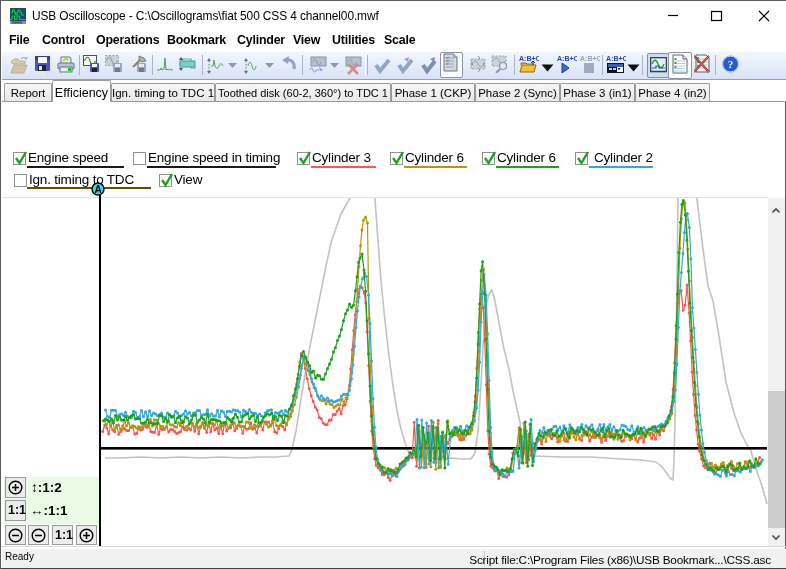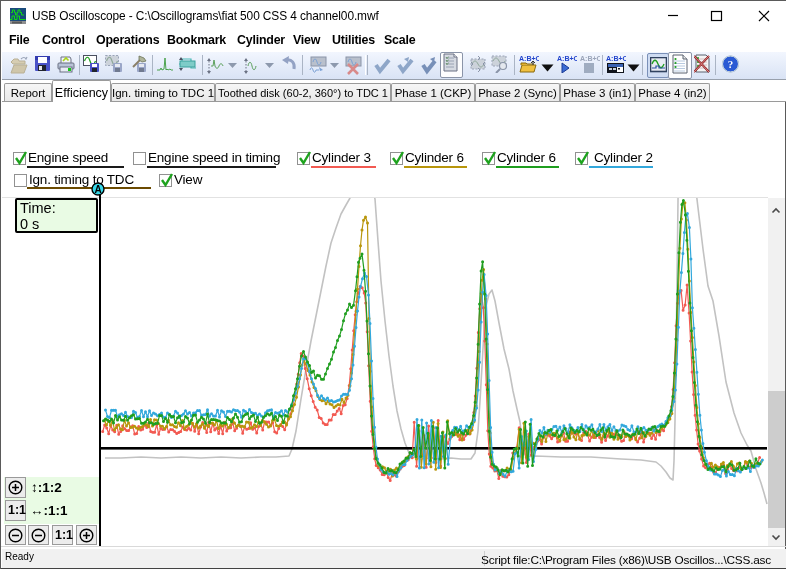--- a/index.html
+++ b/index.html
@@ -311,21 +311,20 @@
       <polyline points="101.7,430.5 103.7,423.9 105.7,426.9 107.7,432.7 109.7,424.4 111.7,429.0 113.7,430.8 115.7,424.3 117.7,433.2 119.7,430.6 121.7,424.7 123.7,427.8 125.7,429.6 127.7,429.4 129.7,426.0 131.7,424.8 133.7,433.1 135.7,432.5 137.7,425.6 139.7,429.0 141.7,428.3 143.7,423.9 145.7,426.5 147.7,421.9 149.7,430.6 151.7,431.2 153.7,431.2 155.7,423.7 157.7,433.3 159.7,427.3 161.7,428.6 163.7,428.3 165.7,425.7 167.7,431.1 169.7,428.5 171.7,428.7 173.7,430.6 175.7,432.5 177.7,431.5 179.7,430.4 181.7,426.1 183.7,428.4 185.7,429.0 187.7,427.3 189.7,429.1 191.7,422.5 193.7,430.3 195.7,423.5 197.7,432.7 199.7,426.0 201.7,421.6 203.7,426.1 205.7,431.4 207.7,421.2 209.7,430.8 211.7,422.5 213.7,429.0 215.7,427.1 217.7,432.5 219.7,425.0 221.7,432.7 223.7,421.3 225.7,430.0 227.7,427.1 229.7,426.8 231.7,422.0 233.7,429.7 235.7,427.2 237.7,423.9 239.7,425.1 241.7,432.2 243.7,425.8 245.7,428.3 247.7,427.6 249.7,421.8 251.7,428.2 253.7,426.7 255.7,432.1 257.7,425.4 259.7,423.0 261.7,428.9 263.7,420.8 265.7,421.1 267.7,420.9 269.7,424.4 271.7,421.7 273.7,430.7 275.7,431.9 277.7,427.6 279.7,423.5 281.7,425.4 283.7,428.8 285.7,422.7 287.7,417.3 289.7,412.9 291.7,404.4 293.7,394.0 295.7,383.1 297.2,373.3 298.7,361.7 300.2,352.5 302.2,355.1 304.2,367.6 306.2,377.7 308.2,387.7 310.2,394.8 312.2,400.6 314.2,406.3 316.2,409.0 318.2,416.4 320.2,417.6 322.2,422.1 324.2,423.6 326.2,423.5 328.2,419.0 330.2,419.1 332.2,413.5 334.2,413.5 336.2,410.1 338.2,407.5 340.2,412.7 342.2,404.5 344.2,403.7 346.2,397.4 348.2,384.5 349.7,367.8 351.2,349.0 352.7,329.7 354.2,313.7 355.7,300.8 357.2,292.3 359.2,285.5 361.2,286.7 363.2,292.0 364.7,301.9 366.2,330.7 367.7,364.7 369.2,400.2 370.7,430.3 372.2,445.8 373.7,457.8 375.2,464.5 377.2,466.7 379.2,468.9 381.2,473.6 383.2,473.8 385.2,470.1 387.2,476.4 389.2,479.6 391.2,472.5 393.2,473.8 395.2,475.1 397.2,470.7 399.2,467.9 401.2,465.4 403.2,464.6 405.2,457.4 407.2,458.8 409.2,452.4 411.2,456.8 413.2,421.2 415.6,465.2 418.0,430.1 420.4,454.1 422.8,434.5 425.2,466.2 427.6,424.9 430.0,456.6 432.4,427.1 434.8,461.4 437.2,419.4 439.6,464.9 442.0,437.3 444.4,435.3 446.8,442.6 448.8,438.2 450.8,435.4 452.8,430.4 454.8,433.5 456.8,432.3 458.8,438.8 460.8,431.8 462.8,438.6 464.8,434.3 466.8,429.5 468.8,433.1 470.8,423.9 472.8,411.5 474.3,394.9 475.8,367.3 477.3,331.5 478.8,307.7 480.3,292.4 482.3,306.7 483.8,340.0 485.3,383.7 486.8,429.8 488.3,453.1 489.8,465.3 491.8,466.9 493.8,469.9 495.8,469.4 497.8,477.4 499.8,469.8 501.8,475.3 503.8,475.7 505.8,475.9 507.8,473.7 509.8,468.8 511.8,452.1 513.8,452.2 515.8,446.5 518.2,426.8 520.6,455.4 523.0,445.2 525.4,461.5 527.8,433.1 530.2,454.1 532.6,446.5 534.6,443.4 536.6,439.9 538.6,438.4 540.6,443.0 542.6,436.3 544.6,433.9 546.6,433.0 548.6,435.1 550.6,437.7 552.6,434.9 554.6,433.1 556.6,441.0 558.6,440.2 560.6,434.6 562.6,432.1 564.6,440.3 566.6,440.3 568.6,431.0 570.6,432.3 572.6,431.4 574.6,433.2 576.6,432.1 578.6,438.0 580.6,439.4 582.6,431.8 584.6,430.3 586.6,433.7 588.6,440.1 590.6,436.2 592.6,433.7 594.6,436.5 596.6,433.8 598.6,436.5 600.6,441.3 602.6,434.4 604.6,439.6 606.6,434.9 608.6,431.6 610.6,434.3 612.6,433.3 614.6,434.1 616.6,433.8 618.6,436.7 620.6,440.3 622.6,439.5 624.6,432.7 626.6,434.0 628.6,435.4 630.6,437.8 632.6,434.2 634.6,437.5 636.6,440.9 638.6,437.3 640.6,430.7 642.6,440.9 644.6,435.5 646.6,432.6 648.6,431.9 650.6,437.5 652.6,433.7 654.6,438.2 656.6,429.8 658.6,434.0 660.6,427.8 662.6,429.7 664.6,423.4 666.6,421.3 668.6,415.1 670.6,405.4 672.1,388.4 673.6,361.7 675.1,324.8 676.6,302.2 678.1,292.3 680.1,289.6 682.1,309.2 684.1,304.1 686.1,284.0 688.1,312.1 689.6,340.1 691.1,371.0 692.6,393.6 694.1,414.2 695.6,429.1 697.1,442.9 698.6,450.1 700.6,457.9 702.6,465.0 704.6,466.7 706.6,464.5 708.6,462.2 710.6,466.4 712.6,471.3 714.6,471.7 716.6,467.8 718.6,466.5 720.6,465.2 722.6,464.3 724.6,472.6 726.6,469.2 728.6,463.3 730.6,467.5 732.6,469.4 734.6,470.0 736.6,469.8 738.6,466.0 740.6,468.8 742.6,467.2 744.6,460.9 746.6,463.3 748.6,466.8 750.6,464.5 752.6,466.6 754.6,464.2 756.6,462.1 758.6,456.5" fill="none" stroke="#f25a52" stroke-width="1.2" stroke-linejoin="round"></polyline>
 <path d="M101.7 430.5h0M103.7 423.9h0M105.7 426.9h0M107.7 432.7h0M109.7 424.4h0M111.7 429.0h0M113.7 430.8h0M115.7 424.3h0M117.7 433.2h0M119.7 430.6h0M121.7 424.7h0M123.7 427.8h0M125.7 429.6h0M127.7 429.4h0M129.7 426.0h0M131.7 424.8h0M133.7 433.1h0M135.7 432.5h0M137.7 425.6h0M139.7 429.0h0M141.7 428.3h0M143.7 423.9h0M145.7 426.5h0M147.7 421.9h0M149.7 430.6h0M151.7 431.2h0M153.7 431.2h0M155.7 423.7h0M157.7 433.3h0M159.7 427.3h0M161.7 428.6h0M163.7 428.3h0M165.7 425.7h0M167.7 431.1h0M169.7 428.5h0M171.7 428.7h0M173.7 430.6h0M175.7 432.5h0M177.7 431.5h0M179.7 430.4h0M181.7 426.1h0M183.7 428.4h0M185.7 429.0h0M187.7 427.3h0M189.7 429.1h0M191.7 422.5h0M193.7 430.3h0M195.7 423.5h0M197.7 432.7h0M199.7 426.0h0M201.7 421.6h0M203.7 426.1h0M205.7 431.4h0M207.7 421.2h0M209.7 430.8h0M211.7 422.5h0M213.7 429.0h0M215.7 427.1h0M217.7 432.5h0M219.7 425.0h0M221.7 432.7h0M223.7 421.3h0M225.7 430.0h0M227.7 427.1h0M229.7 426.8h0M231.7 422.0h0M233.7 429.7h0M235.7 427.2h0M237.7 423.9h0M239.7 425.1h0M241.7 432.2h0M243.7 425.8h0M245.7 428.3h0M247.7 427.6h0M249.7 421.8h0M251.7 428.2h0M253.7 426.7h0M255.7 432.1h0M257.7 425.4h0M259.7 423.0h0M261.7 428.9h0M263.7 420.8h0M265.7 421.1h0M267.7 420.9h0M269.7 424.4h0M271.7 421.7h0M273.7 430.7h0M275.7 431.9h0M277.7 427.6h0M279.7 423.5h0M281.7 425.4h0M283.7 428.8h0M285.7 422.7h0M287.7 417.3h0M289.7 412.9h0M291.7 404.4h0M293.7 394.0h0M295.7 383.1h0M297.2 373.3h0M298.7 361.7h0M300.2 352.5h0M302.2 355.1h0M304.2 367.6h0M306.2 377.7h0M308.2 387.7h0M310.2 394.8h0M312.2 400.6h0M314.2 406.3h0M316.2 409.0h0M318.2 416.4h0M320.2 417.6h0M322.2 422.1h0M324.2 423.6h0M326.2 423.5h0M328.2 419.0h0M330.2 419.1h0M332.2 413.5h0M334.2 413.5h0M336.2 410.1h0M338.2 407.5h0M340.2 412.7h0M342.2 404.5h0M344.2 403.7h0M346.2 397.4h0M348.2 384.5h0M349.7 367.8h0M351.2 349.0h0M352.7 329.7h0M354.2 313.7h0M355.7 300.8h0M357.2 292.3h0M359.2 285.5h0M361.2 286.7h0M363.2 292.0h0M364.7 301.9h0M366.2 330.7h0M367.7 364.7h0M369.2 400.2h0M370.7 430.3h0M372.2 445.8h0M373.7 457.8h0M375.2 464.5h0M377.2 466.7h0M379.2 468.9h0M381.2 473.6h0M383.2 473.8h0M385.2 470.1h0M387.2 476.4h0M389.2 479.6h0M391.2 472.5h0M393.2 473.8h0M395.2 475.1h0M397.2 470.7h0M399.2 467.9h0M401.2 465.4h0M403.2 464.6h0M405.2 457.4h0M407.2 458.8h0M409.2 452.4h0M411.2 456.8h0M413.2 421.2h0M415.6 465.2h0M418.0 430.1h0M420.4 454.1h0M422.8 434.5h0M425.2 466.2h0M427.6 424.9h0M430.0 456.6h0M432.4 427.1h0M434.8 461.4h0M437.2 419.4h0M439.6 464.9h0M442.0 437.3h0M444.4 435.3h0M446.8 442.6h0M448.8 438.2h0M450.8 435.4h0M452.8 430.4h0M454.8 433.5h0M456.8 432.3h0M458.8 438.8h0M460.8 431.8h0M462.8 438.6h0M464.8 434.3h0M466.8 429.5h0M468.8 433.1h0M470.8 423.9h0M472.8 411.5h0M474.3 394.9h0M475.8 367.3h0M477.3 331.5h0M478.8 307.7h0M480.3 292.4h0M482.3 306.7h0M483.8 340.0h0M485.3 383.7h0M486.8 429.8h0M488.3 453.1h0M489.8 465.3h0M491.8 466.9h0M493.8 469.9h0M495.8 469.4h0M497.8 477.4h0M499.8 469.8h0M501.8 475.3h0M503.8 475.7h0M505.8 475.9h0M507.8 473.7h0M509.8 468.8h0M511.8 452.1h0M513.8 452.2h0M515.8 446.5h0M518.2 426.8h0M520.6 455.4h0M523.0 445.2h0M525.4 461.5h0M527.8 433.1h0M530.2 454.1h0M532.6 446.5h0M534.6 443.4h0M536.6 439.9h0M538.6 438.4h0M540.6 443.0h0M542.6 436.3h0M544.6 433.9h0M546.6 433.0h0M548.6 435.1h0M550.6 437.7h0M552.6 434.9h0M554.6 433.1h0M556.6 441.0h0M558.6 440.2h0M560.6 434.6h0M562.6 432.1h0M564.6 440.3h0M566.6 440.3h0M568.6 431.0h0M570.6 432.3h0M572.6 431.4h0M574.6 433.2h0M576.6 432.1h0M578.6 438.0h0M580.6 439.4h0M582.6 431.8h0M584.6 430.3h0M586.6 433.7h0M588.6 440.1h0M590.6 436.2h0M592.6 433.7h0M594.6 436.5h0M596.6 433.8h0M598.6 436.5h0M600.6 441.3h0M602.6 434.4h0M604.6 439.6h0M606.6 434.9h0M608.6 431.6h0M610.6 434.3h0M612.6 433.3h0M614.6 434.1h0M616.6 433.8h0M618.6 436.7h0M620.6 440.3h0M622.6 439.5h0M624.6 432.7h0M626.6 434.0h0M628.6 435.4h0M630.6 437.8h0M632.6 434.2h0M634.6 437.5h0M636.6 440.9h0M638.6 437.3h0M640.6 430.7h0M642.6 440.9h0M644.6 435.5h0M646.6 432.6h0M648.6 431.9h0M650.6 437.5h0M652.6 433.7h0M654.6 438.2h0M656.6 429.8h0M658.6 434.0h0M660.6 427.8h0M662.6 429.7h0M664.6 423.4h0M666.6 421.3h0M668.6 415.1h0M670.6 405.4h0M672.1 388.4h0M673.6 361.7h0M675.1 324.8h0M676.6 302.2h0M678.1 292.3h0M680.1 289.6h0M682.1 309.2h0M684.1 304.1h0M686.1 284.0h0M688.1 312.1h0M689.6 340.1h0M691.1 371.0h0M692.6 393.6h0M694.1 414.2h0M695.6 429.1h0M697.1 442.9h0M698.6 450.1h0M700.6 457.9h0M702.6 465.0h0M704.6 466.7h0M706.6 464.5h0M708.6 462.2h0M710.6 466.4h0M712.6 471.3h0M714.6 471.7h0M716.6 467.8h0M718.6 466.5h0M720.6 465.2h0M722.6 464.3h0M724.6 472.6h0M726.6 469.2h0M728.6 463.3h0M730.6 467.5h0M732.6 469.4h0M734.6 470.0h0M736.6 469.8h0M738.6 466.0h0M740.6 468.8h0M742.6 467.2h0M744.6 460.9h0M746.6 463.3h0M748.6 466.8h0M750.6 464.5h0M752.6 466.6h0M754.6 464.2h0M756.6 462.1h0M758.6 456.5h0" stroke="#f25a52" stroke-width="3.0" stroke-linecap="round" fill="none"></path>
 <polyline points="103.5,419.8 105.5,423.9 107.5,419.9 109.5,424.2 111.5,419.4 113.5,428.8 115.5,426.4 117.5,423.7 119.5,428.0 121.5,428.7 123.5,419.2 125.5,425.1 127.5,421.7 129.5,426.5 131.5,426.3 133.5,425.3 135.5,427.1 137.5,428.1 139.5,426.6 141.5,425.5 143.5,423.0 145.5,423.8 147.5,425.8 149.5,418.5 151.5,424.9 153.5,418.7 155.5,419.1 157.5,422.4 159.5,425.0 161.5,425.2 163.5,427.7 165.5,425.4 167.5,419.2 169.5,423.7 171.5,423.8 173.5,425.5 175.5,426.3 177.5,421.8 179.5,424.7 181.5,419.5 183.5,428.0 185.5,425.4 187.5,424.3 189.5,420.5 191.5,422.6 193.5,426.0 195.5,422.7 197.5,427.1 199.5,425.0 201.5,423.1 203.5,427.2 205.5,424.1 207.5,425.6 209.5,422.3 211.5,422.0 213.5,424.1 215.5,420.0 217.5,427.5 219.5,423.5 221.5,424.9 223.5,422.4 225.5,423.2 227.5,426.8 229.5,424.2 231.5,418.1 233.5,422.1 235.5,425.4 237.5,424.0 239.5,425.6 241.5,425.2 243.5,426.0 245.5,421.1 247.5,421.3 249.5,427.2 251.5,426.2 253.5,423.8 255.5,425.4 257.5,421.2 259.5,424.4 261.5,419.2 263.5,421.0 265.5,423.2 267.5,426.1 269.5,425.1 271.5,419.5 273.5,418.6 275.5,424.4 277.5,425.3 279.5,424.5 281.5,420.8 283.5,420.7 285.5,424.1 287.5,417.9 289.5,415.7 291.5,409.8 293.5,403.4 295.5,396.3 297.5,385.9 299.5,373.9 301.0,364.1 303.0,359.6 305.0,363.1 307.0,369.6 309.0,374.0 311.0,381.1 313.0,386.6 315.0,389.8 317.0,395.4 319.0,398.4 321.0,399.7 323.0,399.2 325.0,402.7 327.0,400.3 329.0,403.1 331.0,403.8 333.0,406.5 335.0,404.9 337.0,403.4 339.0,404.0 341.0,398.3 343.0,401.4 345.0,397.1 347.0,394.2 349.0,384.8 350.5,371.9 352.0,353.6 353.5,333.3 355.0,310.2 356.5,287.9 358.0,265.4 359.5,244.7 361.0,229.0 362.5,219.2 364.5,216.0 366.5,222.0 368.0,317.6 369.5,370.2 371.0,406.1 372.5,431.3 374.0,447.2 375.5,458.1 377.5,464.8 379.5,465.9 381.5,465.8 383.5,466.8 385.5,471.8 387.5,470.3 389.5,468.3 391.5,475.1 393.5,469.1 395.5,467.1 397.5,469.9 399.5,466.0 401.5,460.9 403.5,461.1 405.5,456.7 407.5,455.4 409.5,455.4 411.5,453.5 413.5,452.8 415.5,457.9 417.9,424.4 420.3,466.3 422.7,442.0 425.1,462.9 427.5,434.5 429.9,465.7 432.3,421.3 434.7,468.3 437.1,422.4 439.5,466.6 441.9,430.9 444.3,457.4 446.7,419.8 449.1,437.2 451.1,433.4 453.1,430.2 455.1,432.6 457.1,435.3 459.1,434.1 461.1,438.9 463.1,430.1 465.1,430.2 467.1,429.0 469.1,432.6 471.1,428.9 473.1,420.5 475.1,404.9 476.6,381.9 478.1,350.5 479.6,312.9 481.1,279.2 482.6,268.5 484.6,297.9 486.1,343.0 487.6,391.7 489.1,432.1 490.6,457.0 492.1,463.1 494.1,468.7 496.1,467.0 498.1,472.6 500.1,472.1 502.1,469.8 504.1,469.7 506.1,467.1 508.1,468.7 510.1,469.2 512.1,457.0 514.1,451.9 516.1,447.4 518.1,428.3 520.5,461.7 522.9,422.2 525.3,456.3 527.7,435.4 530.1,445.0 532.5,442.2 534.9,446.6 536.9,436.6 538.9,434.9 540.9,440.5 542.9,432.6 544.9,440.4 546.9,432.6 548.9,432.8 550.9,434.1 552.9,432.2 554.9,432.8 556.9,436.9 558.9,439.6 560.9,432.6 562.9,438.8 564.9,438.0 566.9,434.7 568.9,437.2 570.9,429.7 572.9,436.1 574.9,438.8 576.9,430.7 578.9,438.3 580.9,434.5 582.9,434.0 584.9,432.7 586.9,431.8 588.9,434.2 590.9,429.4 592.9,436.4 594.9,431.3 596.9,429.5 598.9,433.8 600.9,438.3 602.9,431.9 604.9,433.0 606.9,429.9 608.9,436.3 610.9,432.3 612.9,438.3 614.9,430.9 616.9,438.2 618.9,434.3 620.9,435.6 622.9,430.6 624.9,435.4 626.9,434.0 628.9,439.1 630.9,434.1 632.9,433.1 634.9,438.8 636.9,430.1 638.9,431.0 640.9,436.7 642.9,431.4 644.9,435.3 646.9,432.0 648.9,434.3 650.9,432.1 652.9,428.6 654.9,431.5 656.9,429.9 658.9,430.5 660.9,427.2 662.9,425.6 664.9,423.6 666.9,421.4 668.9,417.9 670.9,412.5 672.9,397.1 674.4,374.1 675.9,339.2 677.4,291.2 678.9,247.2 680.4,218.1 681.9,202.3 683.9,201.7 685.4,218.9 686.9,248.2 688.4,280.1 689.9,311.4 691.4,336.5 692.9,361.0 694.4,384.5 695.9,406.5 697.4,422.8 698.9,436.6 700.4,445.4 702.4,456.7 704.4,463.6 706.4,464.4 708.4,467.5 710.4,462.2 712.4,466.3 714.4,464.1 716.4,465.8 718.4,468.2 720.4,462.9 722.4,461.6 724.4,468.3 726.4,464.4 728.4,464.6 730.4,460.5 732.4,465.2 734.4,468.3 736.4,462.8 738.4,462.1 740.4,467.6 742.4,466.7 744.4,460.4 746.4,461.6 748.4,460.0 750.4,462.2 752.4,464.7 754.4,463.6 756.4,462.3 758.4,462.6 760.4,460.4" fill="none" stroke="#b8960c" stroke-width="1.2" stroke-linejoin="round"></polyline>
 <path d="M103.5 419.8h0M105.5 423.9h0M107.5 419.9h0M109.5 424.2h0M111.5 419.4h0M113.5 428.8h0M115.5 426.4h0M117.5 423.7h0M119.5 428.0h0M121.5 428.7h0M123.5 419.2h0M125.5 425.1h0M127.5 421.7h0M129.5 426.5h0M131.5 426.3h0M133.5 425.3h0M135.5 427.1h0M137.5 428.1h0M139.5 426.6h0M141.5 425.5h0M143.5 423.0h0M145.5 423.8h0M147.5 425.8h0M149.5 418.5h0M151.5 424.9h0M153.5 418.7h0M155.5 419.1h0M157.5 422.4h0M159.5 425.0h0M161.5 425.2h0M163.5 427.7h0M165.5 425.4h0M167.5 419.2h0M169.5 423.7h0M171.5 423.8h0M173.5 425.5h0M175.5 426.3h0M177.5 421.8h0M179.5 424.7h0M181.5 419.5h0M183.5 428.0h0M185.5 425.4h0M187.5 424.3h0M189.5 420.5h0M191.5 422.6h0M193.5 426.0h0M195.5 422.7h0M197.5 427.1h0M199.5 425.0h0M201.5 423.1h0M203.5 427.2h0M205.5 424.1h0M207.5 425.6h0M209.5 422.3h0M211.5 422.0h0M213.5 424.1h0M215.5 420.0h0M217.5 427.5h0M219.5 423.5h0M221.5 424.9h0M223.5 422.4h0M225.5 423.2h0M227.5 426.8h0M229.5 424.2h0M231.5 418.1h0M233.5 422.1h0M235.5 425.4h0M237.5 424.0h0M239.5 425.6h0M241.5 425.2h0M243.5 426.0h0M245.5 421.1h0M247.5 421.3h0M249.5 427.2h0M251.5 426.2h0M253.5 423.8h0M255.5 425.4h0M257.5 421.2h0M259.5 424.4h0M261.5 419.2h0M263.5 421.0h0M265.5 423.2h0M267.5 426.1h0M269.5 425.1h0M271.5 419.5h0M273.5 418.6h0M275.5 424.4h0M277.5 425.3h0M279.5 424.5h0M281.5 420.8h0M283.5 420.7h0M285.5 424.1h0M287.5 417.9h0M289.5 415.7h0M291.5 409.8h0M293.5 403.4h0M295.5 396.3h0M297.5 385.9h0M299.5 373.9h0M301.0 364.1h0M303.0 359.6h0M305.0 363.1h0M307.0 369.6h0M309.0 374.0h0M311.0 381.1h0M313.0 386.6h0M315.0 389.8h0M317.0 395.4h0M319.0 398.4h0M321.0 399.7h0M323.0 399.2h0M325.0 402.7h0M327.0 400.3h0M329.0 403.1h0M331.0 403.8h0M333.0 406.5h0M335.0 404.9h0M337.0 403.4h0M339.0 404.0h0M341.0 398.3h0M343.0 401.4h0M345.0 397.1h0M347.0 394.2h0M349.0 384.8h0M350.5 371.9h0M352.0 353.6h0M353.5 333.3h0M355.0 310.2h0M356.5 287.9h0M358.0 265.4h0M359.5 244.7h0M361.0 229.0h0M362.5 219.2h0M364.5 216.0h0M366.5 222.0h0M368.0 317.6h0M369.5 370.2h0M371.0 406.1h0M372.5 431.3h0M374.0 447.2h0M375.5 458.1h0M377.5 464.8h0M379.5 465.9h0M381.5 465.8h0M383.5 466.8h0M385.5 471.8h0M387.5 470.3h0M389.5 468.3h0M391.5 475.1h0M393.5 469.1h0M395.5 467.1h0M397.5 469.9h0M399.5 466.0h0M401.5 460.9h0M403.5 461.1h0M405.5 456.7h0M407.5 455.4h0M409.5 455.4h0M411.5 453.5h0M413.5 452.8h0M415.5 457.9h0M417.9 424.4h0M420.3 466.3h0M422.7 442.0h0M425.1 462.9h0M427.5 434.5h0M429.9 465.7h0M432.3 421.3h0M434.7 468.3h0M437.1 422.4h0M439.5 466.6h0M441.9 430.9h0M444.3 457.4h0M446.7 419.8h0M449.1 437.2h0M451.1 433.4h0M453.1 430.2h0M455.1 432.6h0M457.1 435.3h0M459.1 434.1h0M461.1 438.9h0M463.1 430.1h0M465.1 430.2h0M467.1 429.0h0M469.1 432.6h0M471.1 428.9h0M473.1 420.5h0M475.1 404.9h0M476.6 381.9h0M478.1 350.5h0M479.6 312.9h0M481.1 279.2h0M482.6 268.5h0M484.6 297.9h0M486.1 343.0h0M487.6 391.7h0M489.1 432.1h0M490.6 457.0h0M492.1 463.1h0M494.1 468.7h0M496.1 467.0h0M498.1 472.6h0M500.1 472.1h0M502.1 469.8h0M504.1 469.7h0M506.1 467.1h0M508.1 468.7h0M510.1 469.2h0M512.1 457.0h0M514.1 451.9h0M516.1 447.4h0M518.1 428.3h0M520.5 461.7h0M522.9 422.2h0M525.3 456.3h0M527.7 435.4h0M530.1 445.0h0M532.5 442.2h0M534.9 446.6h0M536.9 436.6h0M538.9 434.9h0M540.9 440.5h0M542.9 432.6h0M544.9 440.4h0M546.9 432.6h0M548.9 432.8h0M550.9 434.1h0M552.9 432.2h0M554.9 432.8h0M556.9 436.9h0M558.9 439.6h0M560.9 432.6h0M562.9 438.8h0M564.9 438.0h0M566.9 434.7h0M568.9 437.2h0M570.9 429.7h0M572.9 436.1h0M574.9 438.8h0M576.9 430.7h0M578.9 438.3h0M580.9 434.5h0M582.9 434.0h0M584.9 432.7h0M586.9 431.8h0M588.9 434.2h0M590.9 429.4h0M592.9 436.4h0M594.9 431.3h0M596.9 429.5h0M598.9 433.8h0M600.9 438.3h0M602.9 431.9h0M604.9 433.0h0M606.9 429.9h0M608.9 436.3h0M610.9 432.3h0M612.9 438.3h0M614.9 430.9h0M616.9 438.2h0M618.9 434.3h0M620.9 435.6h0M622.9 430.6h0M624.9 435.4h0M626.9 434.0h0M628.9 439.1h0M630.9 434.1h0M632.9 433.1h0M634.9 438.8h0M636.9 430.1h0M638.9 431.0h0M640.9 436.7h0M642.9 431.4h0M644.9 435.3h0M646.9 432.0h0M648.9 434.3h0M650.9 432.1h0M652.9 428.6h0M654.9 431.5h0M656.9 429.9h0M658.9 430.5h0M660.9 427.2h0M662.9 425.6h0M664.9 423.6h0M666.9 421.4h0M668.9 417.9h0M670.9 412.5h0M672.9 397.1h0M674.4 374.1h0M675.9 339.2h0M677.4 291.2h0M678.9 247.2h0M680.4 218.1h0M681.9 202.3h0M683.9 201.7h0M685.4 218.9h0M686.9 248.2h0M688.4 280.1h0M689.9 311.4h0M691.4 336.5h0M692.9 361.0h0M694.4 384.5h0M695.9 406.5h0M697.4 422.8h0M698.9 436.6h0M700.4 445.4h0M702.4 456.7h0M704.4 463.6h0M706.4 464.4h0M708.4 467.5h0M710.4 462.2h0M712.4 466.3h0M714.4 464.1h0M716.4 465.8h0M718.4 468.2h0M720.4 462.9h0M722.4 461.6h0M724.4 468.3h0M726.4 464.4h0M728.4 464.6h0M730.4 460.5h0M732.4 465.2h0M734.4 468.3h0M736.4 462.8h0M738.4 462.1h0M740.4 467.6h0M742.4 466.7h0M744.4 460.4h0M746.4 461.6h0M748.4 460.0h0M750.4 462.2h0M752.4 464.7h0M754.4 463.6h0M756.4 462.3h0M758.4 462.6h0M760.4 460.4h0" stroke="#b8960c" stroke-width="3.0" stroke-linecap="round" fill="none"></path>
 <polyline points="104.5,409.1 106.5,415.4 108.5,416.5 110.5,409.3 112.5,409.2 114.5,409.2 116.5,415.6 118.5,413.8 120.5,412.8 122.5,414.5 124.5,411.2 126.5,415.6 128.5,415.9 130.5,416.5 132.5,410.3 134.5,411.5 136.5,416.6 138.5,415.6 140.5,409.4 142.5,415.8 144.5,410.8 146.5,415.8 148.5,409.7 150.5,414.4 152.5,412.1 154.5,413.1 156.5,414.7 158.5,413.5 160.5,411.9 162.5,416.3 164.5,416.4 166.5,411.9 168.5,413.2 170.5,416.6 172.5,415.1 174.5,410.2 176.5,411.9 178.5,416.6 180.5,414.4 182.5,413.1 184.5,409.7 186.5,413.0 188.5,411.5 190.5,415.0 192.5,412.1 194.5,411.7 196.5,409.6 198.5,409.6 200.5,414.3 202.5,413.8 204.5,413.6 206.5,408.7 208.5,415.2 210.5,412.8 212.5,414.9 214.5,415.0 216.5,409.2 218.5,415.9 220.5,409.7 222.5,410.9 224.5,415.4 226.5,410.2 228.5,410.3 230.5,411.0 232.5,408.7 234.5,409.4 236.5,409.6 238.5,411.1 240.5,416.2 242.5,409.3 244.5,410.4 246.5,412.8 248.5,408.6 250.5,411.6 252.5,412.6 254.5,412.3 256.5,414.8 258.5,412.9 260.5,415.0 262.5,416.3 264.5,411.8 266.5,409.8 268.5,409.3 270.5,408.7 272.5,416.1 274.5,411.5 276.5,412.3 278.5,411.5 280.5,409.7 282.5,413.9 284.5,409.5 286.5,410.9 288.5,408.6 290.5,403.8 292.5,399.0 294.5,392.3 296.5,385.3 298.5,377.8 300.5,367.6 302.5,357.7 304.5,357.4 306.5,362.2 308.5,370.5 310.5,377.7 312.5,382.9 314.5,387.5 316.5,394.3 318.5,397.6 320.5,394.7 322.5,397.4 324.5,398.9 326.5,396.9 328.5,400.0 330.5,399.6 332.5,400.9 334.5,400.5 336.5,399.5 338.5,398.9 340.5,395.0 342.5,393.2 344.5,393.2 346.5,393.4 348.5,389.3 350.5,377.8 352.0,364.0 353.5,345.3 355.0,326.6 356.5,310.0 358.0,295.9 359.5,285.5 361.5,277.7 363.5,272.1 365.5,275.5 367.5,294.0 369.0,322.5 370.5,359.9 372.0,397.6 373.5,426.3 375.0,446.3 376.5,458.0 378.0,463.3 380.0,468.2 382.0,470.5 384.0,471.7 386.0,471.2 388.0,473.2 390.0,472.6 392.0,473.8 394.0,471.4 396.0,475.4 398.0,469.2 400.0,466.7 402.0,463.4 404.0,463.4 406.0,459.6 408.0,456.9 410.0,455.3 412.0,453.4 414.0,450.1 416.0,418.4 418.4,467.1 420.8,419.1 423.2,466.7 425.6,421.9 428.0,463.1 430.4,419.4 432.8,461.3 435.2,426.5 437.6,466.7 440.0,435.3 442.4,455.5 444.8,433.9 447.2,463.2 449.6,435.9 451.6,429.4 453.6,426.3 455.6,426.6 457.6,428.9 459.6,425.3 461.6,430.6 463.6,429.4 465.6,424.8 467.6,426.4 469.6,427.1 471.6,423.4 473.6,419.0 475.6,406.9 477.1,389.1 478.6,361.2 480.1,321.0 481.6,291.2 483.1,273.5 485.1,294.6 486.6,333.1 488.1,379.6 489.6,426.5 491.1,451.2 492.6,463.5 494.1,468.9 496.1,467.7 498.1,471.9 500.1,470.4 502.1,473.2 504.1,475.3 506.1,470.2 508.1,469.4 510.1,470.8 512.1,470.3 514.1,452.7 516.1,450.9 518.1,466.9 520.5,435.5 522.9,444.2 525.3,430.0 527.7,458.5 530.1,418.6 532.5,460.5 534.9,448.3 536.9,438.5 538.9,429.6 540.9,431.9 542.9,426.6 544.9,433.0 546.9,429.3 548.9,431.2 550.9,428.6 552.9,425.5 554.9,425.2 556.9,429.1 558.9,426.0 560.9,431.5 562.9,424.8 564.9,427.7 566.9,431.7 568.9,423.8 570.9,426.8 572.9,429.5 574.9,430.5 576.9,426.6 578.9,430.6 580.9,423.4 582.9,430.1 584.9,424.7 586.9,427.0 588.9,426.2 590.9,423.7 592.9,430.4 594.9,431.0 596.9,428.1 598.9,423.4 600.9,430.6 602.9,423.6 604.9,429.2 606.9,425.7 608.9,423.6 610.9,429.6 612.9,425.8 614.9,429.3 616.9,430.0 618.9,429.1 620.9,424.0 622.9,424.8 624.9,425.4 626.9,428.6 628.9,429.5 630.9,424.8 632.9,431.0 634.9,430.9 636.9,425.7 638.9,430.8 640.9,428.6 642.9,426.4 644.9,429.2 646.9,429.6 648.9,428.3 650.9,426.5 652.9,429.9 654.9,427.4 656.9,425.6 658.9,424.0 660.9,423.0 662.9,424.6 664.9,420.4 666.9,416.7 668.9,414.7 670.9,408.9 672.9,400.5 674.4,389.0 675.9,363.0 677.4,326.3 678.9,290.0 680.4,271.4 681.9,252.5 683.4,231.5 684.9,214.6 686.4,212.5 688.4,226.6 689.9,257.9 691.4,306.8 692.9,327.2 694.4,348.5 695.9,371.3 697.4,393.2 698.9,414.2 700.4,429.0 701.9,442.6 703.4,451.2 705.4,459.8 707.4,465.5 709.4,469.1 711.4,469.6 713.4,472.9 715.4,472.9 717.4,474.0 719.4,475.6 721.4,469.5 723.4,468.2 725.4,475.0 727.4,470.5 729.4,473.6 731.4,473.6 733.4,474.8 735.4,467.6 737.4,469.8 739.4,470.9 741.4,468.1 743.4,466.5 745.4,467.5 747.4,466.6 749.4,470.6 751.4,464.4 753.4,466.4 755.4,464.7 757.4,465.1 759.4,462.0 761.4,459.0" fill="none" stroke="#33a8dc" stroke-width="1.2" stroke-linejoin="round"></polyline>
 <path d="M104.5 409.1h0M106.5 415.4h0M108.5 416.5h0M110.5 409.3h0M112.5 409.2h0M114.5 409.2h0M116.5 415.6h0M118.5 413.8h0M120.5 412.8h0M122.5 414.5h0M124.5 411.2h0M126.5 415.6h0M128.5 415.9h0M130.5 416.5h0M132.5 410.3h0M134.5 411.5h0M136.5 416.6h0M138.5 415.6h0M140.5 409.4h0M142.5 415.8h0M144.5 410.8h0M146.5 415.8h0M148.5 409.7h0M150.5 414.4h0M152.5 412.1h0M154.5 413.1h0M156.5 414.7h0M158.5 413.5h0M160.5 411.9h0M162.5 416.3h0M164.5 416.4h0M166.5 411.9h0M168.5 413.2h0M170.5 416.6h0M172.5 415.1h0M174.5 410.2h0M176.5 411.9h0M178.5 416.6h0M180.5 414.4h0M182.5 413.1h0M184.5 409.7h0M186.5 413.0h0M188.5 411.5h0M190.5 415.0h0M192.5 412.1h0M194.5 411.7h0M196.5 409.6h0M198.5 409.6h0M200.5 414.3h0M202.5 413.8h0M204.5 413.6h0M206.5 408.7h0M208.5 415.2h0M210.5 412.8h0M212.5 414.9h0M214.5 415.0h0M216.5 409.2h0M218.5 415.9h0M220.5 409.7h0M222.5 410.9h0M224.5 415.4h0M226.5 410.2h0M228.5 410.3h0M230.5 411.0h0M232.5 408.7h0M234.5 409.4h0M236.5 409.6h0M238.5 411.1h0M240.5 416.2h0M242.5 409.3h0M244.5 410.4h0M246.5 412.8h0M248.5 408.6h0M250.5 411.6h0M252.5 412.6h0M254.5 412.3h0M256.5 414.8h0M258.5 412.9h0M260.5 415.0h0M262.5 416.3h0M264.5 411.8h0M266.5 409.8h0M268.5 409.3h0M270.5 408.7h0M272.5 416.1h0M274.5 411.5h0M276.5 412.3h0M278.5 411.5h0M280.5 409.7h0M282.5 413.9h0M284.5 409.5h0M286.5 410.9h0M288.5 408.6h0M290.5 403.8h0M292.5 399.0h0M294.5 392.3h0M296.5 385.3h0M298.5 377.8h0M300.5 367.6h0M302.5 357.7h0M304.5 357.4h0M306.5 362.2h0M308.5 370.5h0M310.5 377.7h0M312.5 382.9h0M314.5 387.5h0M316.5 394.3h0M318.5 397.6h0M320.5 394.7h0M322.5 397.4h0M324.5 398.9h0M326.5 396.9h0M328.5 400.0h0M330.5 399.6h0M332.5 400.9h0M334.5 400.5h0M336.5 399.5h0M338.5 398.9h0M340.5 395.0h0M342.5 393.2h0M344.5 393.2h0M346.5 393.4h0M348.5 389.3h0M350.5 377.8h0M352.0 364.0h0M353.5 345.3h0M355.0 326.6h0M356.5 310.0h0M358.0 295.9h0M359.5 285.5h0M361.5 277.7h0M363.5 272.1h0M365.5 275.5h0M367.5 294.0h0M369.0 322.5h0M370.5 359.9h0M372.0 397.6h0M373.5 426.3h0M375.0 446.3h0M376.5 458.0h0M378.0 463.3h0M380.0 468.2h0M382.0 470.5h0M384.0 471.7h0M386.0 471.2h0M388.0 473.2h0M390.0 472.6h0M392.0 473.8h0M394.0 471.4h0M396.0 475.4h0M398.0 469.2h0M400.0 466.7h0M402.0 463.4h0M404.0 463.4h0M406.0 459.6h0M408.0 456.9h0M410.0 455.3h0M412.0 453.4h0M414.0 450.1h0M416.0 418.4h0M418.4 467.1h0M420.8 419.1h0M423.2 466.7h0M425.6 421.9h0M428.0 463.1h0M430.4 419.4h0M432.8 461.3h0M435.2 426.5h0M437.6 466.7h0M440.0 435.3h0M442.4 455.5h0M444.8 433.9h0M447.2 463.2h0M449.6 435.9h0M451.6 429.4h0M453.6 426.3h0M455.6 426.6h0M457.6 428.9h0M459.6 425.3h0M461.6 430.6h0M463.6 429.4h0M465.6 424.8h0M467.6 426.4h0M469.6 427.1h0M471.6 423.4h0M473.6 419.0h0M475.6 406.9h0M477.1 389.1h0M478.6 361.2h0M480.1 321.0h0M481.6 291.2h0M483.1 273.5h0M485.1 294.6h0M486.6 333.1h0M488.1 379.6h0M489.6 426.5h0M491.1 451.2h0M492.6 463.5h0M494.1 468.9h0M496.1 467.7h0M498.1 471.9h0M500.1 470.4h0M502.1 473.2h0M504.1 475.3h0M506.1 470.2h0M508.1 469.4h0M510.1 470.8h0M512.1 470.3h0M514.1 452.7h0M516.1 450.9h0M518.1 466.9h0M520.5 435.5h0M522.9 444.2h0M525.3 430.0h0M527.7 458.5h0M530.1 418.6h0M532.5 460.5h0M534.9 448.3h0M536.9 438.5h0M538.9 429.6h0M540.9 431.9h0M542.9 426.6h0M544.9 433.0h0M546.9 429.3h0M548.9 431.2h0M550.9 428.6h0M552.9 425.5h0M554.9 425.2h0M556.9 429.1h0M558.9 426.0h0M560.9 431.5h0M562.9 424.8h0M564.9 427.7h0M566.9 431.7h0M568.9 423.8h0M570.9 426.8h0M572.9 429.5h0M574.9 430.5h0M576.9 426.6h0M578.9 430.6h0M580.9 423.4h0M582.9 430.1h0M584.9 424.7h0M586.9 427.0h0M588.9 426.2h0M590.9 423.7h0M592.9 430.4h0M594.9 431.0h0M596.9 428.1h0M598.9 423.4h0M600.9 430.6h0M602.9 423.6h0M604.9 429.2h0M606.9 425.7h0M608.9 423.6h0M610.9 429.6h0M612.9 425.8h0M614.9 429.3h0M616.9 430.0h0M618.9 429.1h0M620.9 424.0h0M622.9 424.8h0M624.9 425.4h0M626.9 428.6h0M628.9 429.5h0M630.9 424.8h0M632.9 431.0h0M634.9 430.9h0M636.9 425.7h0M638.9 430.8h0M640.9 428.6h0M642.9 426.4h0M644.9 429.2h0M646.9 429.6h0M648.9 428.3h0M650.9 426.5h0M652.9 429.9h0M654.9 427.4h0M656.9 425.6h0M658.9 424.0h0M660.9 423.0h0M662.9 424.6h0M664.9 420.4h0M666.9 416.7h0M668.9 414.7h0M670.9 408.9h0M672.9 400.5h0M674.4 389.0h0M675.9 363.0h0M677.4 326.3h0M678.9 290.0h0M680.4 271.4h0M681.9 252.5h0M683.4 231.5h0M684.9 214.6h0M686.4 212.5h0M688.4 226.6h0M689.9 257.9h0M691.4 306.8h0M692.9 327.2h0M694.4 348.5h0M695.9 371.3h0M697.4 393.2h0M698.9 414.2h0M700.4 429.0h0M701.9 442.6h0M703.4 451.2h0M705.4 459.8h0M707.4 465.5h0M709.4 469.1h0M711.4 469.6h0M713.4 472.9h0M715.4 472.9h0M717.4 474.0h0M719.4 475.6h0M721.4 469.5h0M723.4 468.2h0M725.4 475.0h0M727.4 470.5h0M729.4 473.6h0M731.4 473.6h0M733.4 474.8h0M735.4 467.6h0M737.4 469.8h0M739.4 470.9h0M741.4 468.1h0M743.4 466.5h0M745.4 467.5h0M747.4 466.6h0M749.4 470.6h0M751.4 464.4h0M753.4 466.4h0M755.4 464.7h0M757.4 465.1h0M759.4 462.0h0M761.4 459.0h0" stroke="#33a8dc" stroke-width="3.0" stroke-linecap="round" fill="none"></path>
 <polyline points="102.5,419.7 104.5,417.9 106.5,419.0 108.5,420.4 110.5,418.1 112.5,422.0 114.5,414.5 116.5,419.0 118.5,415.8 120.5,419.0 122.5,419.3 124.5,415.2 126.5,419.3 128.5,416.8 130.5,414.7 132.5,413.8 134.5,418.1 136.5,417.8 138.5,417.4 140.5,422.2 142.5,422.2 144.5,421.0 146.5,418.2 148.5,421.8 150.5,421.7 152.5,423.5 154.5,422.4 156.5,422.3 158.5,414.6 160.5,414.5 162.5,420.6 164.5,417.4 166.5,421.3 168.5,413.7 170.5,415.5 172.5,415.4 174.5,421.8 176.5,416.7 178.5,415.0 180.5,421.7 182.5,421.0 184.5,415.6 186.5,416.9 188.5,422.8 190.5,418.9 192.5,414.3 194.5,413.9 196.5,421.2 198.5,419.0 200.5,416.2 202.5,418.0 204.5,422.2 206.5,413.1 208.5,421.6 210.5,418.4 212.5,418.4 214.5,418.7 216.5,419.5 218.5,419.9 220.5,421.9 222.5,421.8 224.5,422.1 226.5,416.4 228.5,418.6 230.5,420.8 232.5,417.1 234.5,412.9 236.5,416.3 238.5,421.2 240.5,420.8 242.5,415.0 244.5,413.6 246.5,412.6 248.5,417.9 250.5,415.2 252.5,413.9 254.5,420.6 256.5,416.3 258.5,422.2 260.5,421.2 262.5,416.2 264.5,414.8 266.5,412.7 268.5,414.0 270.5,412.3 272.5,418.1 274.5,415.6 276.5,419.4 278.5,414.2 280.5,415.3 282.5,421.7 284.5,414.4 286.5,415.3 288.5,408.0 290.5,405.0 292.5,394.8 294.5,387.8 296.5,377.8 298.5,365.2 300.5,354.9 302.5,350.5 304.5,356.1 306.5,361.0 308.5,364.5 310.5,371.5 312.5,370.1 314.5,377.1 316.5,374.3 318.5,374.7 320.5,378.3 322.5,378.2 324.5,372.9 326.5,367.4 328.5,363.1 330.5,358.3 332.5,351.0 334.5,346.4 336.5,339.4 338.5,335.1 340.5,328.4 342.5,319.7 344.5,312.7 346.5,309.0 348.5,303.1 350.5,306.6 352.5,304.3 354.5,289.7 356.0,275.7 357.5,261.2 359.0,257.3 361.0,252.9 363.0,269.3 364.5,290.3 366.0,320.1 367.5,352.7 369.0,385.1 370.5,415.1 372.0,433.4 373.5,447.4 375.0,457.4 377.0,462.1 379.0,463.9 381.0,466.9 383.0,471.6 385.0,472.1 387.0,467.4 389.0,470.1 391.0,469.5 393.0,471.3 395.0,471.7 397.0,468.8 399.0,463.1 401.0,461.8 403.0,460.1 405.0,457.2 407.0,456.9 409.0,451.4 411.0,452.4 413.0,448.2 415.0,455.6 417.4,424.4 419.8,455.4 422.2,426.5 424.6,447.1 427.0,432.2 429.4,459.4 431.8,425.6 434.2,458.1 436.6,426.9 439.0,458.0 441.4,431.8 443.8,466.9 446.2,421.1 448.6,432.8 450.6,431.5 452.6,434.0 454.6,427.4 456.6,431.0 458.6,429.0 460.6,431.7 462.6,433.1 464.6,429.5 466.6,432.7 468.6,426.1 470.6,422.4 472.6,414.4 474.1,401.2 475.6,376.9 477.1,343.3 478.6,303.0 480.1,270.1 481.6,260.8 483.6,293.1 485.1,337.9 486.6,388.6 488.1,430.2 489.6,456.0 491.1,463.2 493.1,465.0 495.1,466.1 497.1,468.9 499.1,473.7 501.1,468.7 503.1,469.8 505.1,469.2 507.1,471.0 509.1,467.9 511.1,457.9 513.1,448.3 515.1,447.3 517.1,455.0 519.5,428.6 521.9,462.0 524.3,421.0 526.7,465.3 529.1,423.3 531.5,464.5 533.9,443.2 535.9,437.9 537.9,432.6 539.9,434.8 541.9,436.0 543.9,431.5 545.9,431.9 547.9,429.5 549.9,428.6 551.9,433.7 553.9,434.4 555.9,430.0 557.9,435.4 559.9,434.0 561.9,430.6 563.9,427.4 565.9,432.8 567.9,436.7 569.9,426.9 571.9,428.8 573.9,431.6 575.9,429.2 577.9,431.0 579.9,426.4 581.9,428.4 583.9,431.2 585.9,433.9 587.9,427.7 589.9,429.3 591.9,428.2 593.9,431.7 595.9,434.6 597.9,433.6 599.9,429.0 601.9,426.7 603.9,436.0 605.9,429.6 607.9,427.4 609.9,435.5 611.9,436.1 613.9,436.3 615.9,429.7 617.9,434.1 619.9,436.8 621.9,428.9 623.9,433.0 625.9,433.0 627.9,434.3 629.9,435.7 631.9,433.6 633.9,433.3 635.9,428.0 637.9,432.6 639.9,427.2 641.9,432.0 643.9,434.9 645.9,431.2 647.9,428.1 649.9,428.5 651.9,425.9 653.9,425.6 655.9,429.7 657.9,430.6 659.9,425.5 661.9,424.9 663.9,425.2 665.9,422.1 667.9,415.1 669.9,409.7 671.9,395.5 673.4,372.0 674.9,338.0 676.4,293.1 677.9,251.8 679.4,221.3 680.9,203.4 682.4,199.5 684.4,213.8 685.9,239.2 687.4,270.3 688.9,302.1 690.4,329.8 691.9,356.5 693.4,381.6 694.9,404.2 696.4,420.8 697.9,435.2 699.4,445.3 700.9,453.8 702.9,459.4 704.9,463.2 706.9,468.4 708.9,467.0 710.9,468.6 712.9,470.0 714.9,466.7 716.9,468.6 718.9,467.9 720.9,465.7 722.9,465.6 724.9,470.7 726.9,465.7 728.9,462.8 730.9,464.0 732.9,469.2 734.9,468.7 736.9,467.4 738.9,462.2 740.9,468.5 742.9,465.5 744.9,467.5 746.9,464.9 748.9,460.0 750.9,464.9 752.9,465.6 754.9,457.7 756.9,462.2 758.9,462.9" fill="none" stroke="#1f9e1f" stroke-width="1.2" stroke-linejoin="round"></polyline>
 <path d="M102.5 419.7h0M104.5 417.9h0M106.5 419.0h0M108.5 420.4h0M110.5 418.1h0M112.5 422.0h0M114.5 414.5h0M116.5 419.0h0M118.5 415.8h0M120.5 419.0h0M122.5 419.3h0M124.5 415.2h0M126.5 419.3h0M128.5 416.8h0M130.5 414.7h0M132.5 413.8h0M134.5 418.1h0M136.5 417.8h0M138.5 417.4h0M140.5 422.2h0M142.5 422.2h0M144.5 421.0h0M146.5 418.2h0M148.5 421.8h0M150.5 421.7h0M152.5 423.5h0M154.5 422.4h0M156.5 422.3h0M158.5 414.6h0M160.5 414.5h0M162.5 420.6h0M164.5 417.4h0M166.5 421.3h0M168.5 413.7h0M170.5 415.5h0M172.5 415.4h0M174.5 421.8h0M176.5 416.7h0M178.5 415.0h0M180.5 421.7h0M182.5 421.0h0M184.5 415.6h0M186.5 416.9h0M188.5 422.8h0M190.5 418.9h0M192.5 414.3h0M194.5 413.9h0M196.5 421.2h0M198.5 419.0h0M200.5 416.2h0M202.5 418.0h0M204.5 422.2h0M206.5 413.1h0M208.5 421.6h0M210.5 418.4h0M212.5 418.4h0M214.5 418.7h0M216.5 419.5h0M218.5 419.9h0M220.5 421.9h0M222.5 421.8h0M224.5 422.1h0M226.5 416.4h0M228.5 418.6h0M230.5 420.8h0M232.5 417.1h0M234.5 412.9h0M236.5 416.3h0M238.5 421.2h0M240.5 420.8h0M242.5 415.0h0M244.5 413.6h0M246.5 412.6h0M248.5 417.9h0M250.5 415.2h0M252.5 413.9h0M254.5 420.6h0M256.5 416.3h0M258.5 422.2h0M260.5 421.2h0M262.5 416.2h0M264.5 414.8h0M266.5 412.7h0M268.5 414.0h0M270.5 412.3h0M272.5 418.1h0M274.5 415.6h0M276.5 419.4h0M278.5 414.2h0M280.5 415.3h0M282.5 421.7h0M284.5 414.4h0M286.5 415.3h0M288.5 408.0h0M290.5 405.0h0M292.5 394.8h0M294.5 387.8h0M296.5 377.8h0M298.5 365.2h0M300.5 354.9h0M302.5 350.5h0M304.5 356.1h0M306.5 361.0h0M308.5 364.5h0M310.5 371.5h0M312.5 370.1h0M314.5 377.1h0M316.5 374.3h0M318.5 374.7h0M320.5 378.3h0M322.5 378.2h0M324.5 372.9h0M326.5 367.4h0M328.5 363.1h0M330.5 358.3h0M332.5 351.0h0M334.5 346.4h0M336.5 339.4h0M338.5 335.1h0M340.5 328.4h0M342.5 319.7h0M344.5 312.7h0M346.5 309.0h0M348.5 303.1h0M350.5 306.6h0M352.5 304.3h0M354.5 289.7h0M356.0 275.7h0M357.5 261.2h0M359.0 257.3h0M361.0 252.9h0M363.0 269.3h0M364.5 290.3h0M366.0 320.1h0M367.5 352.7h0M369.0 385.1h0M370.5 415.1h0M372.0 433.4h0M373.5 447.4h0M375.0 457.4h0M377.0 462.1h0M379.0 463.9h0M381.0 466.9h0M383.0 471.6h0M385.0 472.1h0M387.0 467.4h0M389.0 470.1h0M391.0 469.5h0M393.0 471.3h0M395.0 471.7h0M397.0 468.8h0M399.0 463.1h0M401.0 461.8h0M403.0 460.1h0M405.0 457.2h0M407.0 456.9h0M409.0 451.4h0M411.0 452.4h0M413.0 448.2h0M415.0 455.6h0M417.4 424.4h0M419.8 455.4h0M422.2 426.5h0M424.6 447.1h0M427.0 432.2h0M429.4 459.4h0M431.8 425.6h0M434.2 458.1h0M436.6 426.9h0M439.0 458.0h0M441.4 431.8h0M443.8 466.9h0M446.2 421.1h0M448.6 432.8h0M450.6 431.5h0M452.6 434.0h0M454.6 427.4h0M456.6 431.0h0M458.6 429.0h0M460.6 431.7h0M462.6 433.1h0M464.6 429.5h0M466.6 432.7h0M468.6 426.1h0M470.6 422.4h0M472.6 414.4h0M474.1 401.2h0M475.6 376.9h0M477.1 343.3h0M478.6 303.0h0M480.1 270.1h0M481.6 260.8h0M483.6 293.1h0M485.1 337.9h0M486.6 388.6h0M488.1 430.2h0M489.6 456.0h0M491.1 463.2h0M493.1 465.0h0M495.1 466.1h0M497.1 468.9h0M499.1 473.7h0M501.1 468.7h0M503.1 469.8h0M505.1 469.2h0M507.1 471.0h0M509.1 467.9h0M511.1 457.9h0M513.1 448.3h0M515.1 447.3h0M517.1 455.0h0M519.5 428.6h0M521.9 462.0h0M524.3 421.0h0M526.7 465.3h0M529.1 423.3h0M531.5 464.5h0M533.9 443.2h0M535.9 437.9h0M537.9 432.6h0M539.9 434.8h0M541.9 436.0h0M543.9 431.5h0M545.9 431.9h0M547.9 429.5h0M549.9 428.6h0M551.9 433.7h0M553.9 434.4h0M555.9 430.0h0M557.9 435.4h0M559.9 434.0h0M561.9 430.6h0M563.9 427.4h0M565.9 432.8h0M567.9 436.7h0M569.9 426.9h0M571.9 428.8h0M573.9 431.6h0M575.9 429.2h0M577.9 431.0h0M579.9 426.4h0M581.9 428.4h0M583.9 431.2h0M585.9 433.9h0M587.9 427.7h0M589.9 429.3h0M591.9 428.2h0M593.9 431.7h0M595.9 434.6h0M597.9 433.6h0M599.9 429.0h0M601.9 426.7h0M603.9 436.0h0M605.9 429.6h0M607.9 427.4h0M609.9 435.5h0M611.9 436.1h0M613.9 436.3h0M615.9 429.7h0M617.9 434.1h0M619.9 436.8h0M621.9 428.9h0M623.9 433.0h0M625.9 433.0h0M627.9 434.3h0M629.9 435.7h0M631.9 433.6h0M633.9 433.3h0M635.9 428.0h0M637.9 432.6h0M639.9 427.2h0M641.9 432.0h0M643.9 434.9h0M645.9 431.2h0M647.9 428.1h0M649.9 428.5h0M651.9 425.9h0M653.9 425.6h0M655.9 429.7h0M657.9 430.6h0M659.9 425.5h0M661.9 424.9h0M663.9 425.2h0M665.9 422.1h0M667.9 415.1h0M669.9 409.7h0M671.9 395.5h0M673.4 372.0h0M674.9 338.0h0M676.4 293.1h0M677.9 251.8h0M679.4 221.3h0M680.9 203.4h0M682.4 199.5h0M684.4 213.8h0M685.9 239.2h0M687.4 270.3h0M688.9 302.1h0M690.4 329.8h0M691.9 356.5h0M693.4 381.6h0M694.9 404.2h0M696.4 420.8h0M697.9 435.2h0M699.4 445.3h0M700.9 453.8h0M702.9 459.4h0M704.9 463.2h0M706.9 468.4h0M708.9 467.0h0M710.9 468.6h0M712.9 470.0h0M714.9 466.7h0M716.9 468.6h0M718.9 467.9h0M720.9 465.7h0M722.9 465.6h0M724.9 470.7h0M726.9 465.7h0M728.9 462.8h0M730.9 464.0h0M732.9 469.2h0M734.9 468.7h0M736.9 467.4h0M738.9 462.2h0M740.9 468.5h0M742.9 465.5h0M744.9 467.5h0M746.9 464.9h0M748.9 460.0h0M750.9 464.9h0M752.9 465.6h0M754.9 457.7h0M756.9 462.2h0M758.9 462.9h0" stroke="#1f9e1f" stroke-width="3.0" stroke-linecap="round" fill="none"></path>
     </g>
   </svg>
-  <div class="abs" id="timebox">Time:<br>0 s</div>
   <div class="abs" id="greenpanel"></div>
   <div class="zbtn abs" style="left:4px;top:476px;width:21px;height:21px"></div>
 <svg class="abs" style="left:7px;top:479px" width="15" height="15" viewBox="0 0 15 15">
       <circle cx="7.5" cy="7.5" r="6.3" fill="none" stroke="#000" stroke-width="1.4"></circle>
       <path d="M7.5 4v7M4 7.5h7" stroke="#000" stroke-width="1.5"></path>
     </svg>
 <div class="zlbl" style="left:30px;top:479px">↕:1:2</div>
 <div class="zbtn abs" style="left:4px;top:499px;width:21px;height:21px"></div>
 <div class="zlbl" style="left:7px;top:502px;font-size:12.5px">1:1</div>
 <div class="zlbl" style="left:29px;top:502px">↔:1:1</div>
@@ -356,16 +355,16 @@
         <path d="M1.5 6.5L5 3l3.5 3.5" fill="none" stroke="#4a4a4a" stroke-width="1.6"></path>
       </svg>
     <svg class="chev" style="top:334px" width="10" height="10" viewBox="0 0 10 10">
         <path d="M1.5 3.5L5 7l3.5-3.5" fill="none" stroke="#4a4a4a" stroke-width="1.6"></path>
       </svg>
   </div>
   <div class="abs" id="sline"></div>
   <div class="abs" id="status">
       <span class="abs" style="left:482px;top:2px;width:1px;height:15px;background:#cfcfcf"></span>
     <span class="abs" style="left:3px;top:2px;font-size:10px">Ready</span>
-    <span class="abs" style="right:15px;top:3.5px;font-size:11.8px;letter-spacing:-0.2px">Script file:C:\Program Files (x86)\USB Oscillos...\CSS.asc</span>
+    <span class="abs" style="right:15px;top:3.5px;font-size:11.8px;letter-spacing:-0.2px">Script file:C:\Program Files (x86)\USB Bookmark...\CSS.asc</span>
   </div>
   <div class="abs" id="bot"></div>
 </div>
 
 </body></html>

